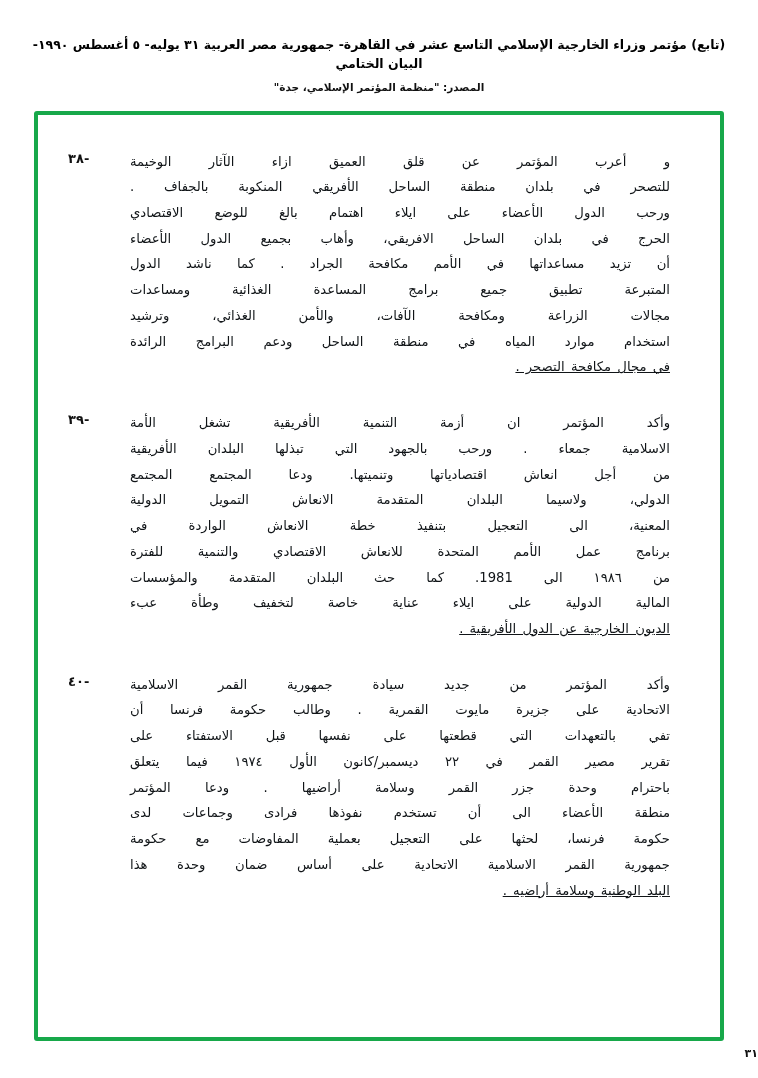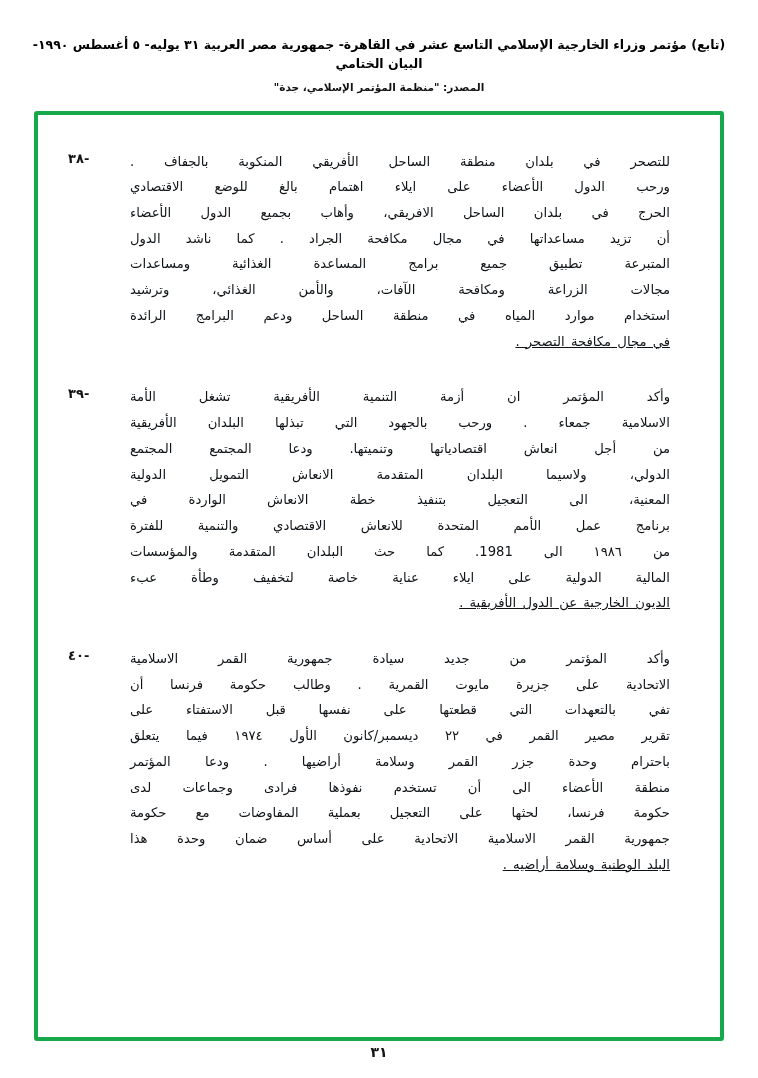--- a/index.html
+++ b/index.html
@@ -99,44 +99,45 @@
 
   
   .frame .line { filter: contrast(1.05); }
 
   
   .folio {
     position: absolute;
     bottom: 18px;
     left: 0;
     right: 0;
-    text-align: center;
-    font-size: 14px;
+    text-align: right;
+    font-size: 11px;
     font-weight: bold;
     color: #111;
   }
 </style>
 </head>
 <body>
 
 <div class="page">
 
   <div class="doc-header">
     <div class="header-title">(تابع) مؤتمر وزراء الخارجية الإسلامي التاسع عشر في القاهرة- جمهورية مصر العربية ٣١ يوليه- ٥ أغسطس ١٩٩٠- البيان الختامي</div>
     <div class="header-source">المصدر: "منظمة المؤتمر الإسلامي، جدة"</div>
   </div>
 
   <div class="frame" style="border-color: rgb(23, 168, 74);">
 
     <div class="para">
       <div class="para-body">
+        <span class="line">و أعرب المؤتمر عن قلق العميق ازاء الآثار الوخيمة</span>
         <span class="line">للتصحر في بلدان منطقة الساحل الأفريقي المنكوبة بالجفاف .</span>
         <span class="line">ورحب الدول الأعضاء على ايلاء اهتمام بالغ للوضع الاقتصادي</span>
         <span class="line">الحرج في بلدان الساحل الافريقي، وأهاب بجميع الدول الأعضاء</span>
-        <span class="line">أن تزيد مساعداتها في مجال مكافحة الجراد . كما ناشد الدول</span>
+        <span class="line">أن تزيد مساعداتها في الأمم مكافحة الجراد . كما ناشد الدول</span>
         <span class="line">المتبرعة تطبيق جميع برامج المساعدة الغذائية ومساعدات</span>
         <span class="line">مجالات الزراعة ومكافحة الآفات، والأمن الغذائي، وترشيد</span>
         <span class="line">استخدام موارد المياه في منطقة الساحل ودعم البرامج الرائدة</span>
         <span class="line last">في مجال مكافحة التصحر .</span>
       </div>
       <div class="para-num">-٣٨</div>
     </div>
 
     <div class="para">
       <div class="para-body">

